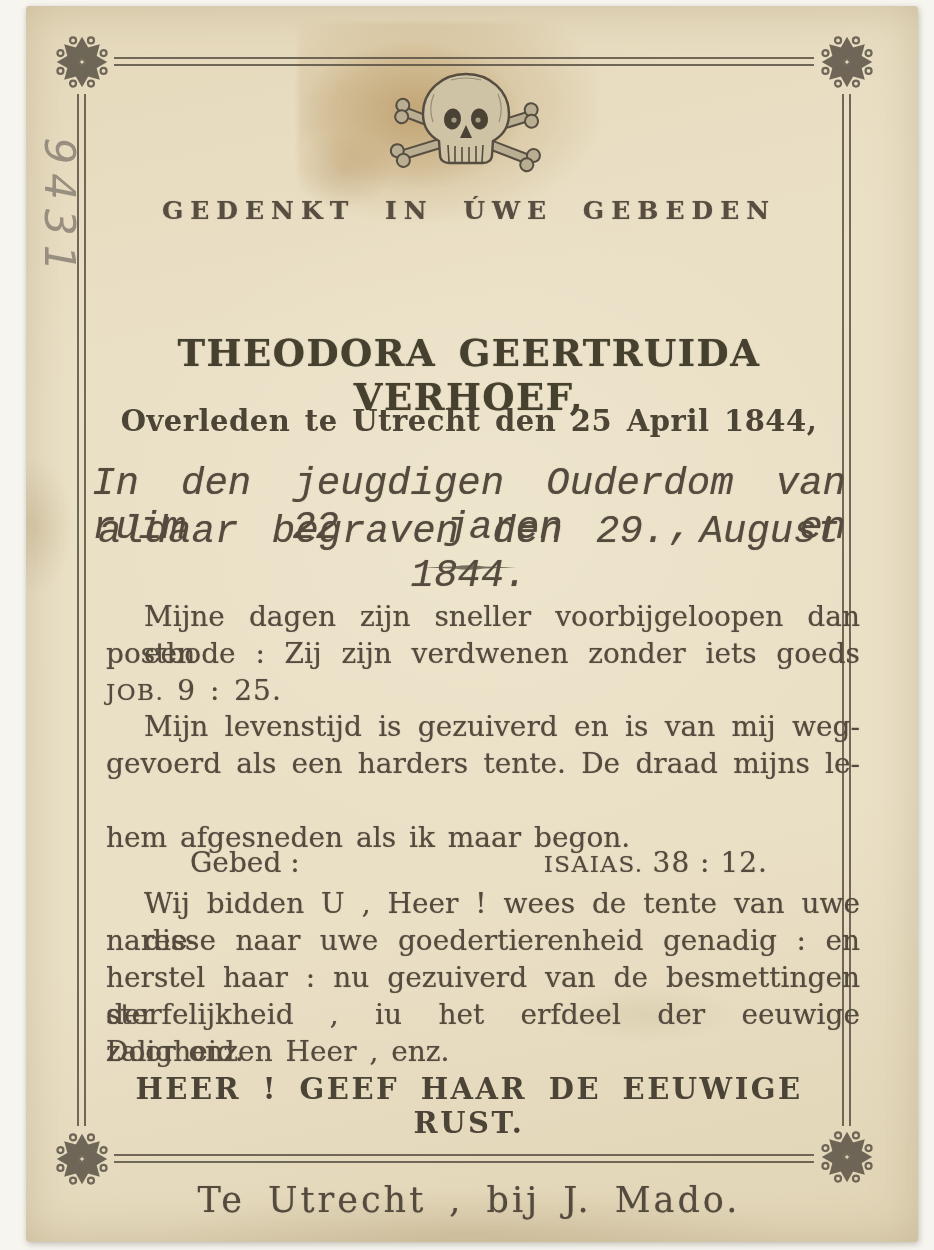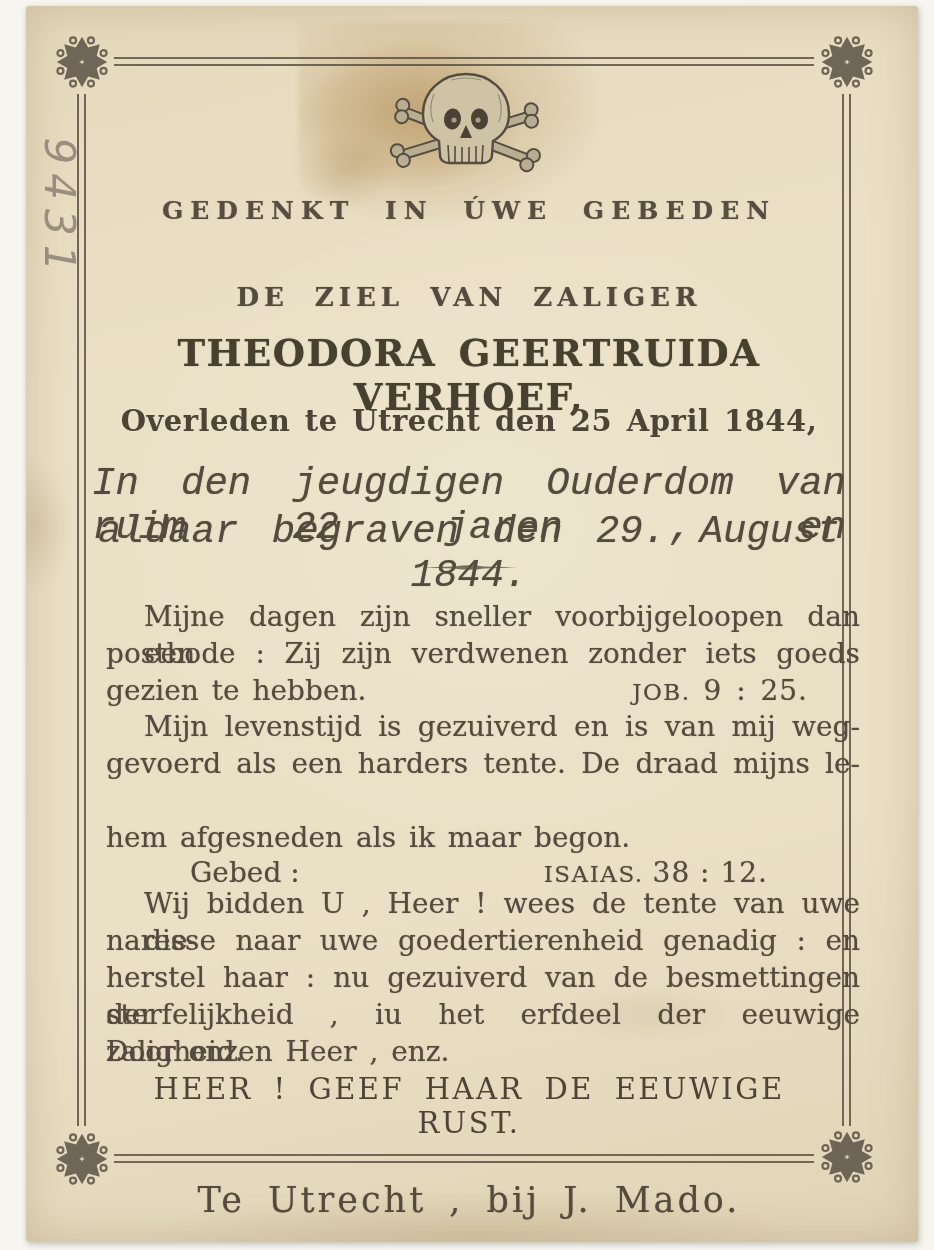--- a/index.html
+++ b/index.html
@@ -103,24 +103,24 @@
   .bodyline.lastline { text-align-last: left; }
   .indent { padding-left: 38px; }
 
   .refrow { display: flex; justify-content: space-between; align-items: baseline; text-align-last: left; }
   .refbook { font-size: 23px; letter-spacing: 1.5px; }
   .refnum  { font-size: 28px; letter-spacing: 1px; }
 
   .gebedrow { top: 840px; display: flex; justify-content: space-between; align-items: baseline;
               font-size: 28px; position: absolute; left: 66px; width: 754px; }
   .gebedrow .label { padding-left: 98px; }
-  .gebedrow .ref   { margin-right: 78px; margin-top: 10px; }
+  .gebedrow .ref   { margin-right: 78px; }
 
   .closing {
-    top: 1066px; text-align: center; font-weight: normal;
+    top: 1066px; text-align: center; font-weight: bold;
     font-size: 29px; letter-spacing: 2.5px; word-spacing: 9px;
     color: #4c4436;
   }
   .imprint {
     top: 1174px; text-align: center;
     font-size: 35px; letter-spacing: 3px; word-spacing: 9px;
   }
 
   svg .inkfill   { fill: #5a5245; }
   svg .bonefill  { fill: #b9ad92; stroke: #564e41; stroke-width: 2; }
@@ -260,34 +260,32 @@
             <line x1="79" y1="76" x2="79" y2="93"></line>
           <line x1="86" y1="77" x2="86" y2="93"></line>
             <line x1="93" y1="77" x2="93" y2="93"></line>
           <line x1="100" y1="76" x2="100" y2="93"></line>
             <line x1="107" y1="75" x2="106" y2="92"></line>
         </g>
       </svg>
     </div>
 
     <div class="tb heading ink">GEDENKT IN ÚWE GEBEDEN</div>
-    <div class="tb subheading ink">DE ZIEL VAN ZALIGER</div>
     <div class="tb name">THEODORA GEERTRUIDA VERHOEF,</div>
     <div class="tb death">Overleden te Utrecht den 25 April 1844,</div>
     <div class="tb age1 ink">In den jeugdigen Ouderdom van ruim 22 jaren , en</div>
     <div class="tb age2 ink">aldaar begraven den 29. August 1844.</div>
 
     <svg class="divider" width="96" height="9" viewBox="0 0 96 9">
       <path class="inkfill" d="M0 4.5 L33 3.6 Q48 .8 63 3.6 L96 4.5 L63 5.4 Q48 8.2 33 5.4 Z"></path>
     </svg>
 
     <div class="bodyline ink indent" style="top:592px">Mijne dagen zijn sneller voorbijgeloopen dan een</div>
     <div class="bodyline ink" style="top:629px">postbode : Zij zijn verdwenen zonder iets goeds</div>
     <div class="bodyline ink lastline refrow" style="top:666px">
-      <span>gezien te hebben.</span>
       <span style="margin-right:52px"><span class="refbook">JOB.</span> <span class="refnum">9 : 25.</span></span>
     </div>
 
     <div class="bodyline ink indent" style="top:702px">Mijn levenstijd is gezuiverd en is van mij weg-</div>
     <div class="bodyline ink" style="top:739px">gevoerd als een harders tente. De draad mijns le-</div>
     <div class="bodyline ink lastline" style="top:813px">hem afgesneden als ik maar begon.</div>
 
     <div class="gebedrow ink">
       <span class="label">Gebed :</span>
       <span class="ref"><span class="refbook">ISAIAS.</span> <span class="refnum">38 : 12.</span></span>

